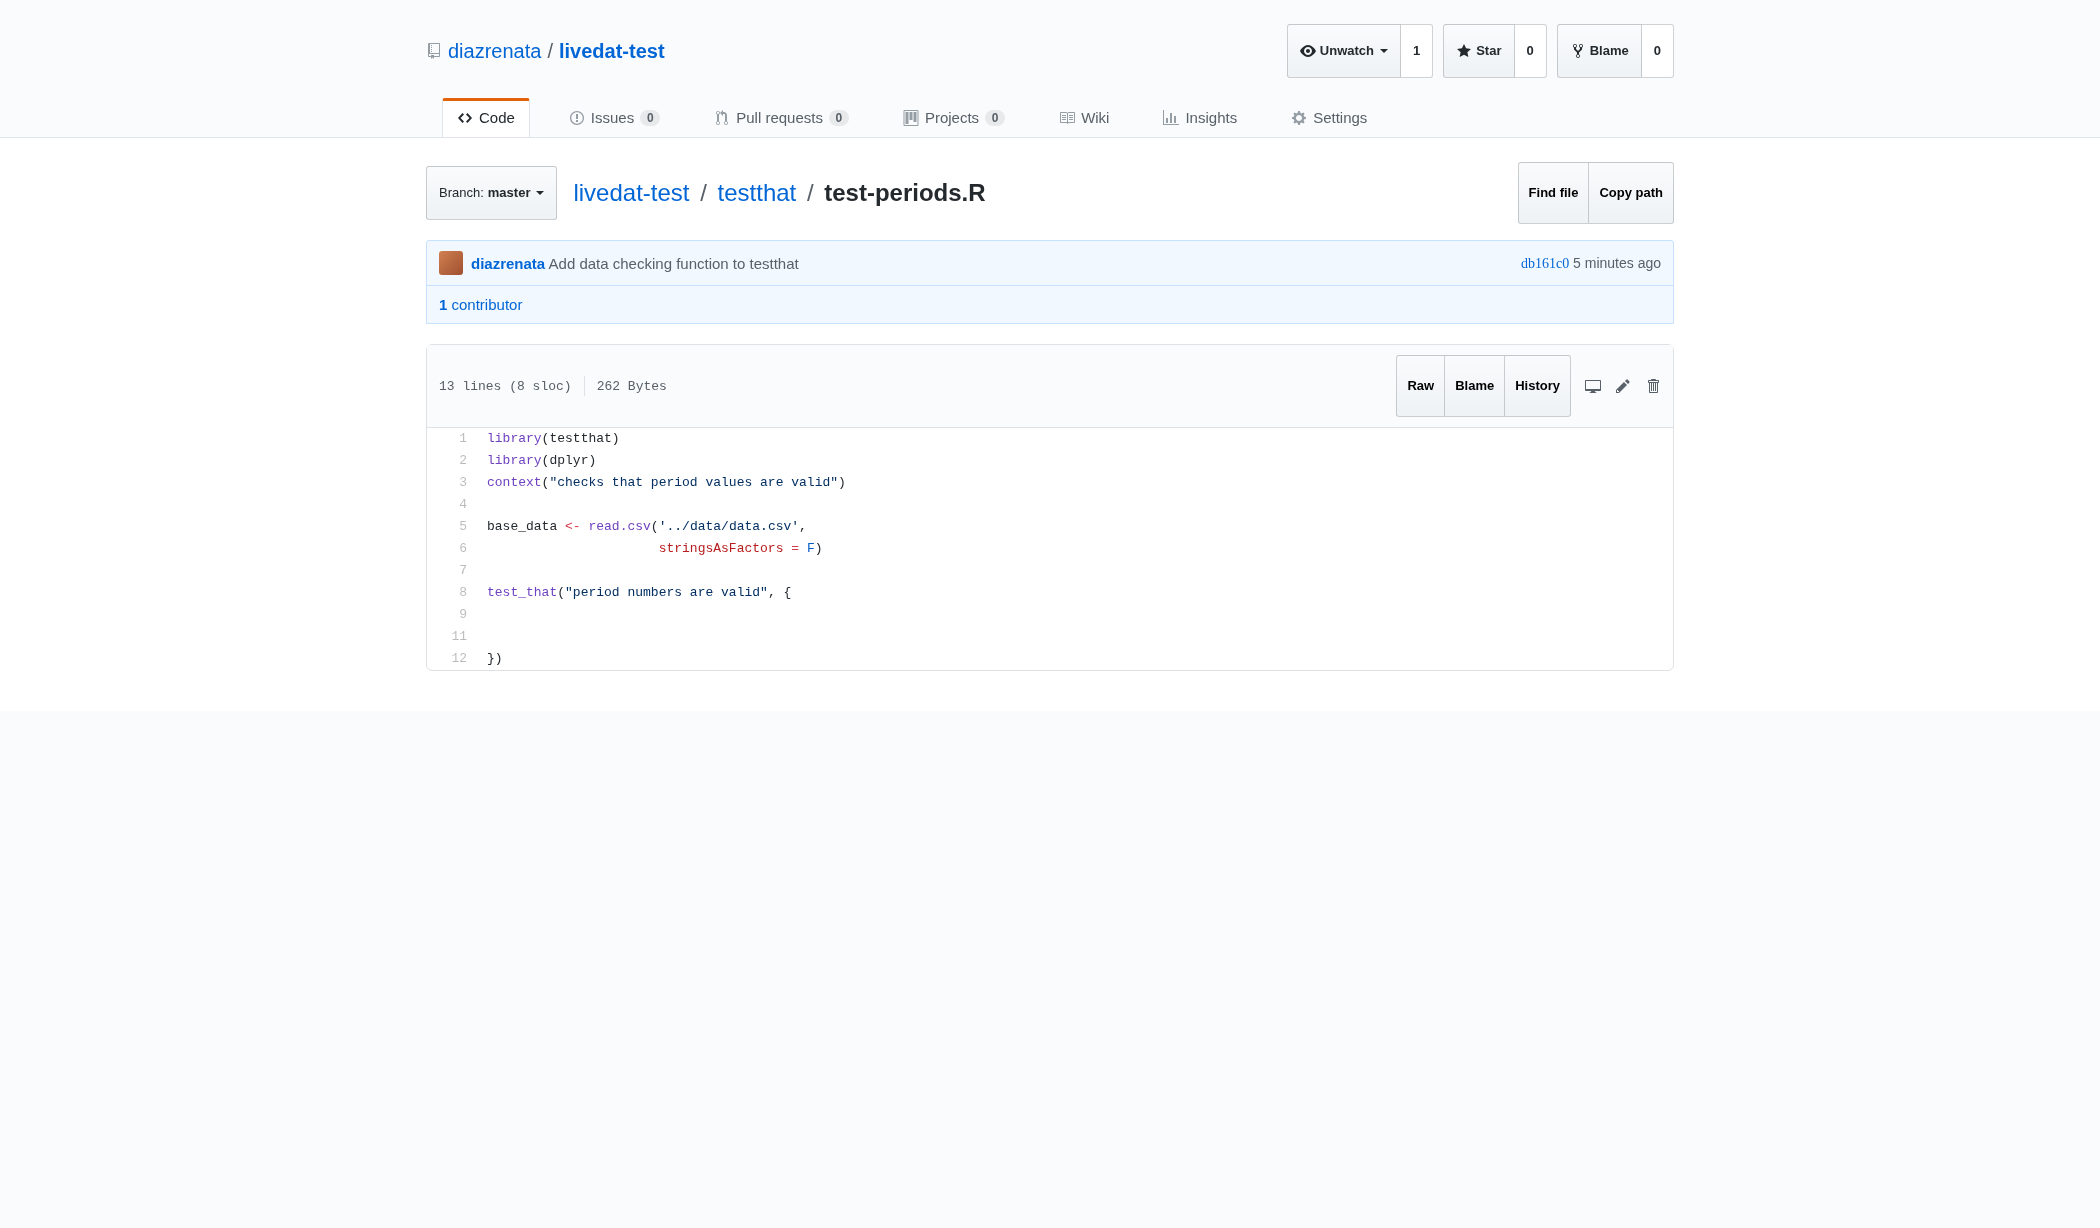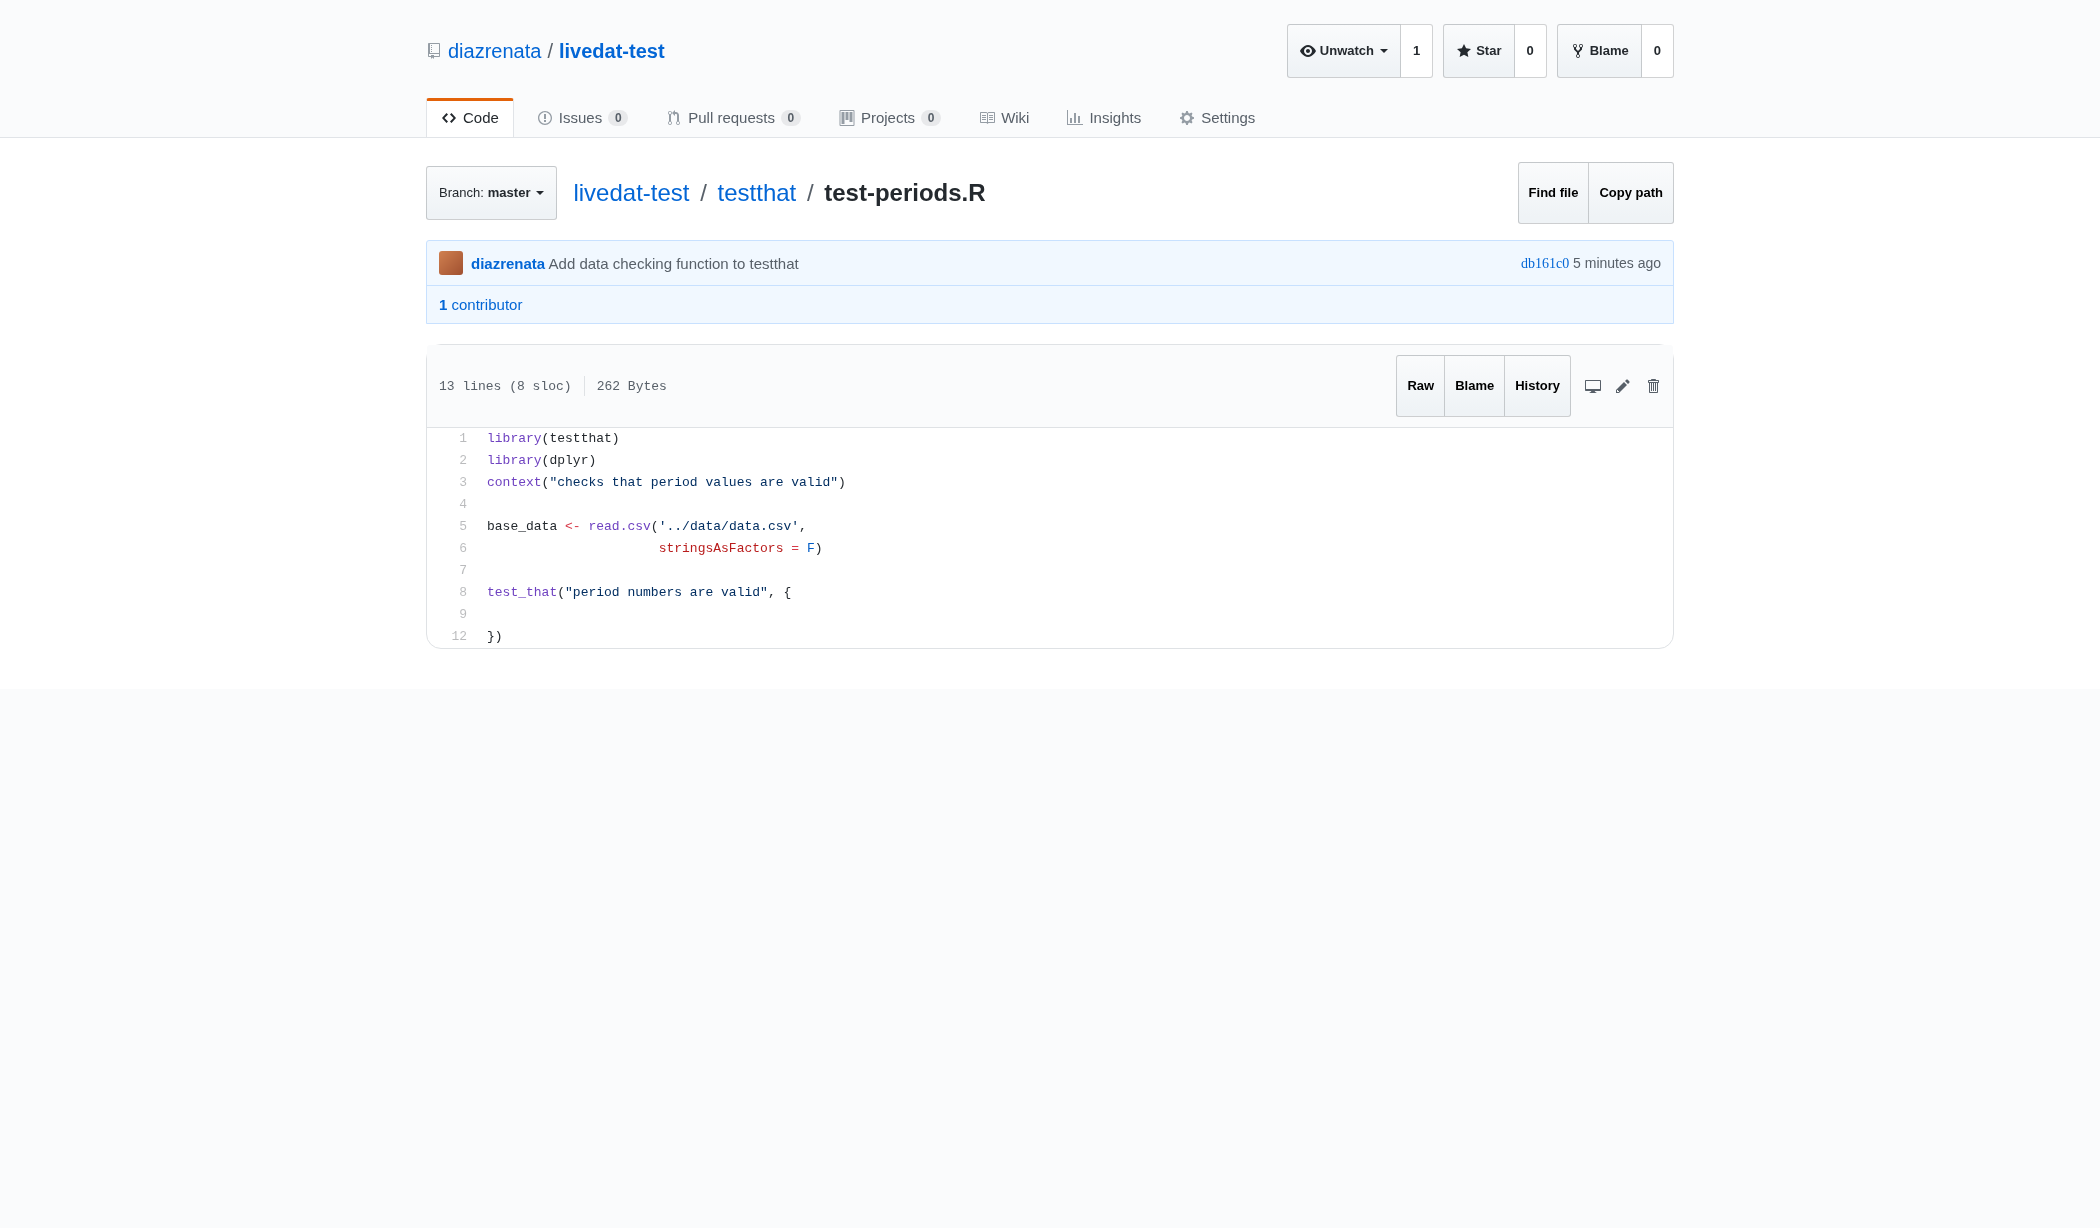--- a/index.html
+++ b/index.html
@@ -86,20 +86,21 @@
   display: inline-flex;
   align-items: center;
   gap: 6px;
   padding: 10px 14px 11px;
   color: #586069;
   font-size: 15px;
   border: 1px solid transparent;
   border-bottom: none;
   border-radius: 3px 3px 0 0;
   cursor: pointer;
+  margin-left: 16px;
 }
 .reponav-item.selected {
   color: #24292e;
   background: #fff;
   border-color: #e36209 #e1e4e8 transparent;
   border-top-width: 3px;
   padding-top: 8px;
 }
 .reponav-item .octicon { color: #959da5; }
 .reponav-item.selected .octicon { color: #24292e; }
@@ -154,21 +155,21 @@
 .contrib-row {
   padding: 10px 12px;
   border-top: 1px solid #c8e1ff;
   font-size: 15px;
 }
 .contrib-row strong { font-weight: 600; }
 
 .file-box {
   margin-top: 20px;
   border: 1px solid #dfe2e5;
-  border-radius: 15px;
+  border-radius: 6px;
 }
 .file-header {
   display: flex;
   align-items: center;
   justify-content: space-between;
   padding: 10px 12px;
   background: #fafbfc;
   border-bottom: 1px solid #dfe2e5;
   border-radius: 3px 3px 0 0;
 }
@@ -439,20 +440,24 @@
               </tr>
               <tr>
                 <td class="ln">8</td>
                 <td class="code"><span class="pl-e">test_that</span><span>(</span><span class="pl-s">"period numbers are valid"</span><span>, {</span></td>
               </tr>
               <tr>
                 <td class="ln">9</td>
                 <td class="code">&nbsp;</td>
               </tr>
               <tr>
+                <td class="ln">11</td>
+                <td class="code">&nbsp;</td>
+              </tr>
+              <tr>
                 <td class="ln">12</td>
                 <td class="code"><span>})</span></td>
               </tr>
             </tbody>
         </table>
       </div>
     </div>
 
   </div>
 </div>

